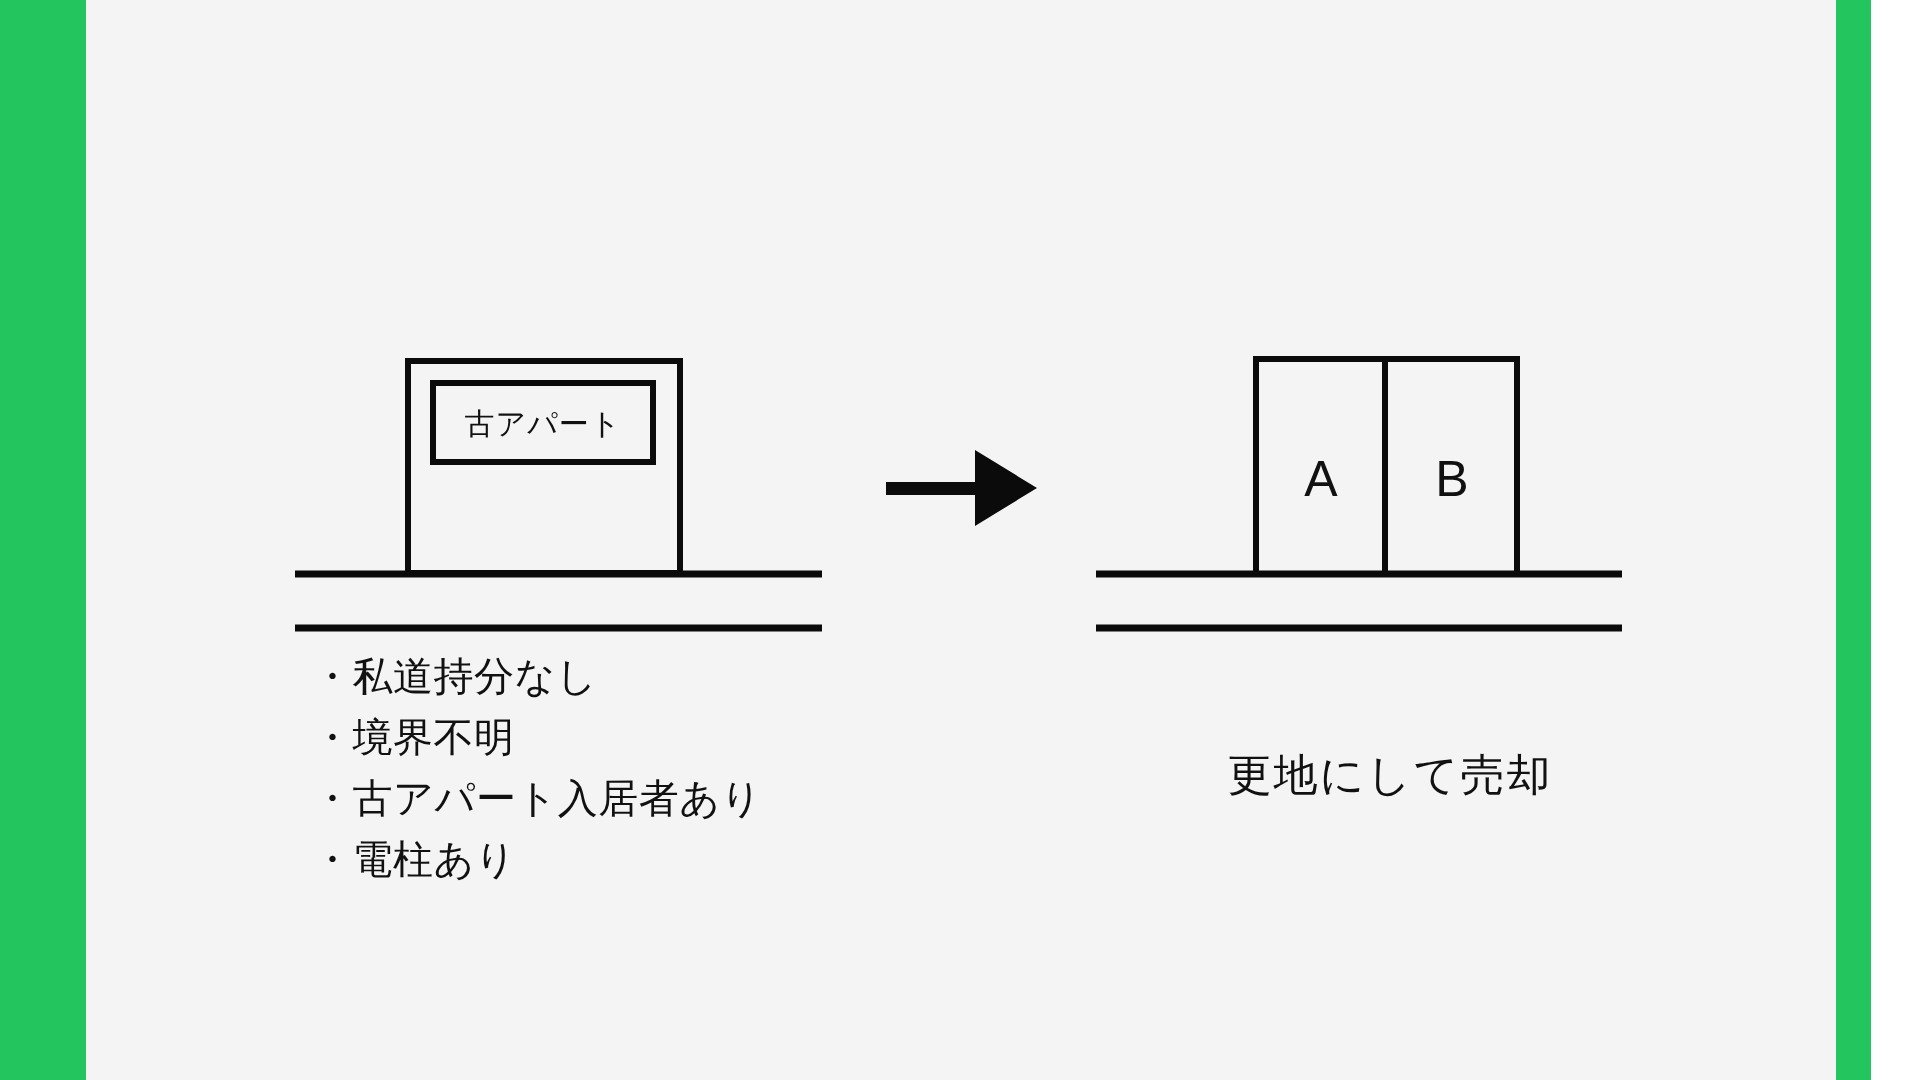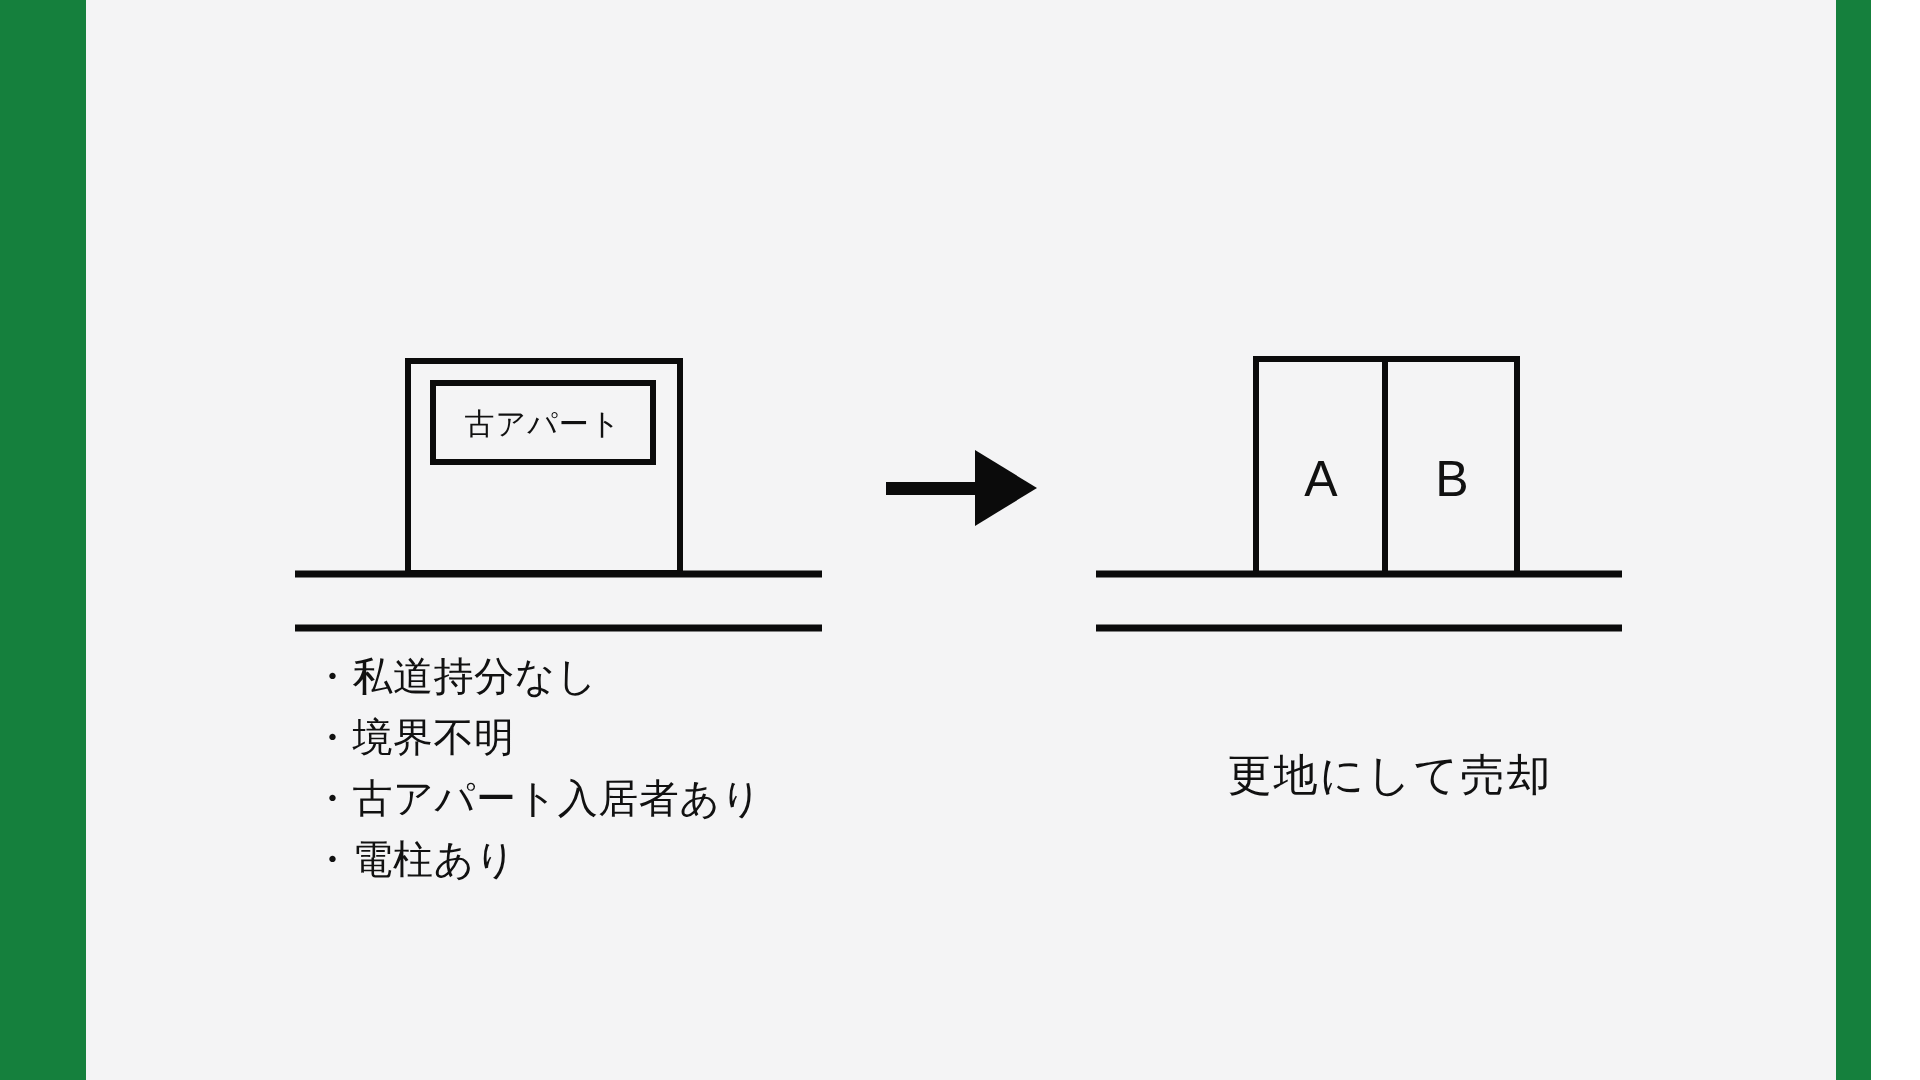--- a/index.html
+++ b/index.html
@@ -11,21 +11,21 @@
   body {
     width: 1920px;
     height: 1080px;
     overflow: hidden;
     font-family: "Liberation Sans", "DejaVu Sans", sans-serif;
   }
   #stage {
     position: relative;
     width: 1871px;
     height: 1080px;
-    background: #15803d;
+    background: #22c55e;
   }
   #panel {
     position: absolute;
     left: 86px;
     top: 0;
     width: 1750px;
     height: 1080px;
     background: #f4f4f5;
   }
   #canvas {

